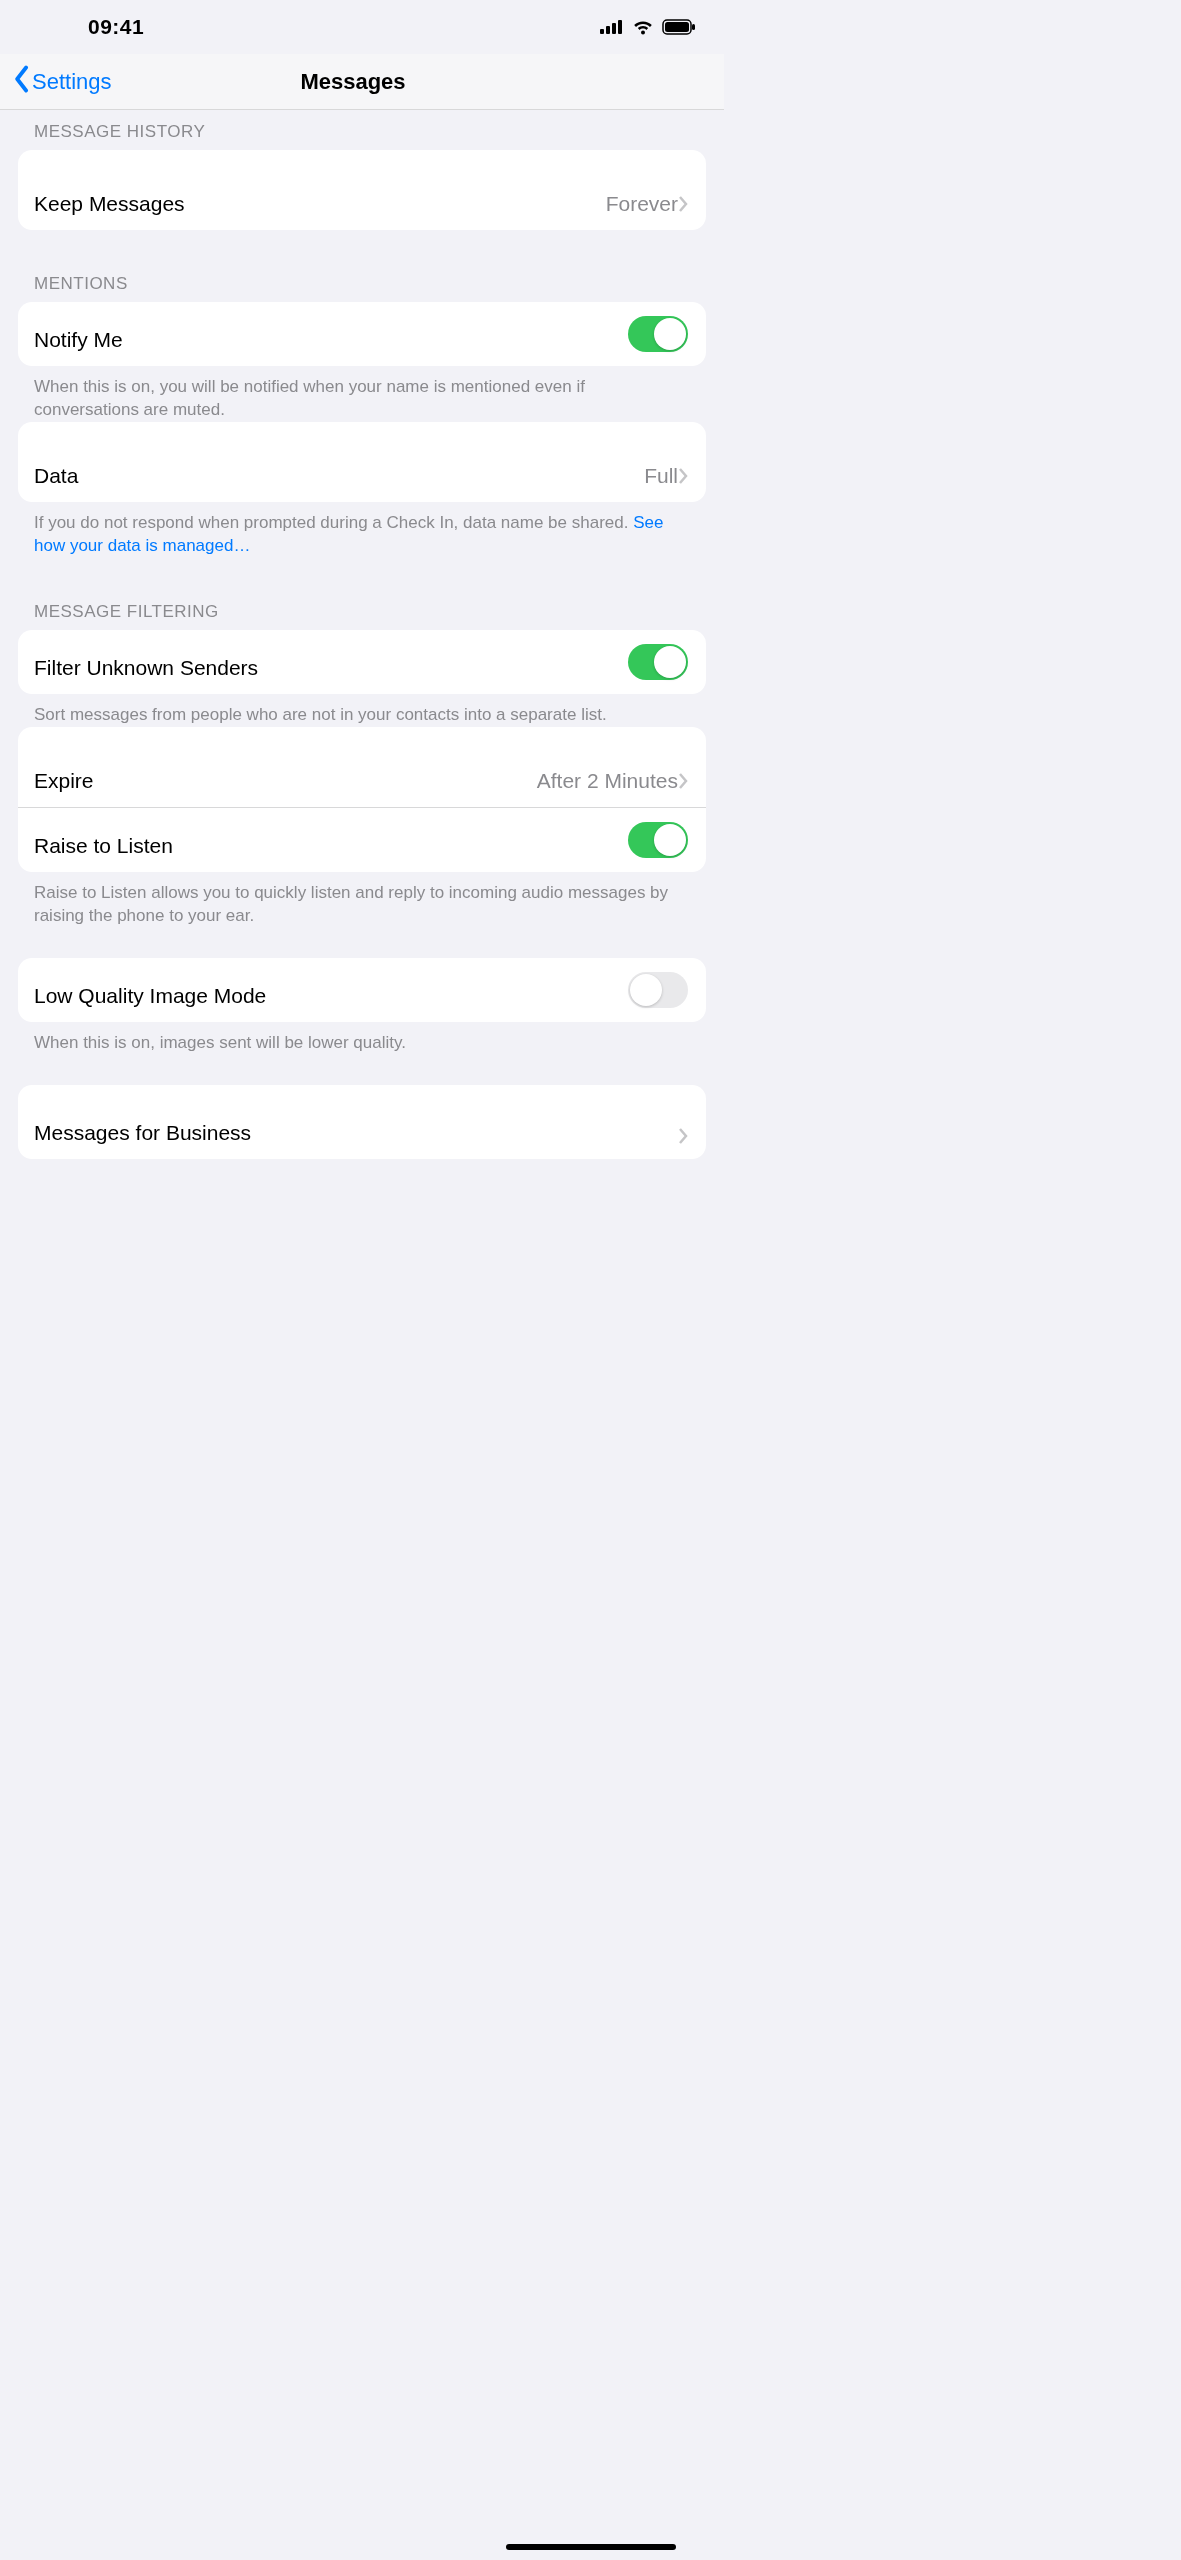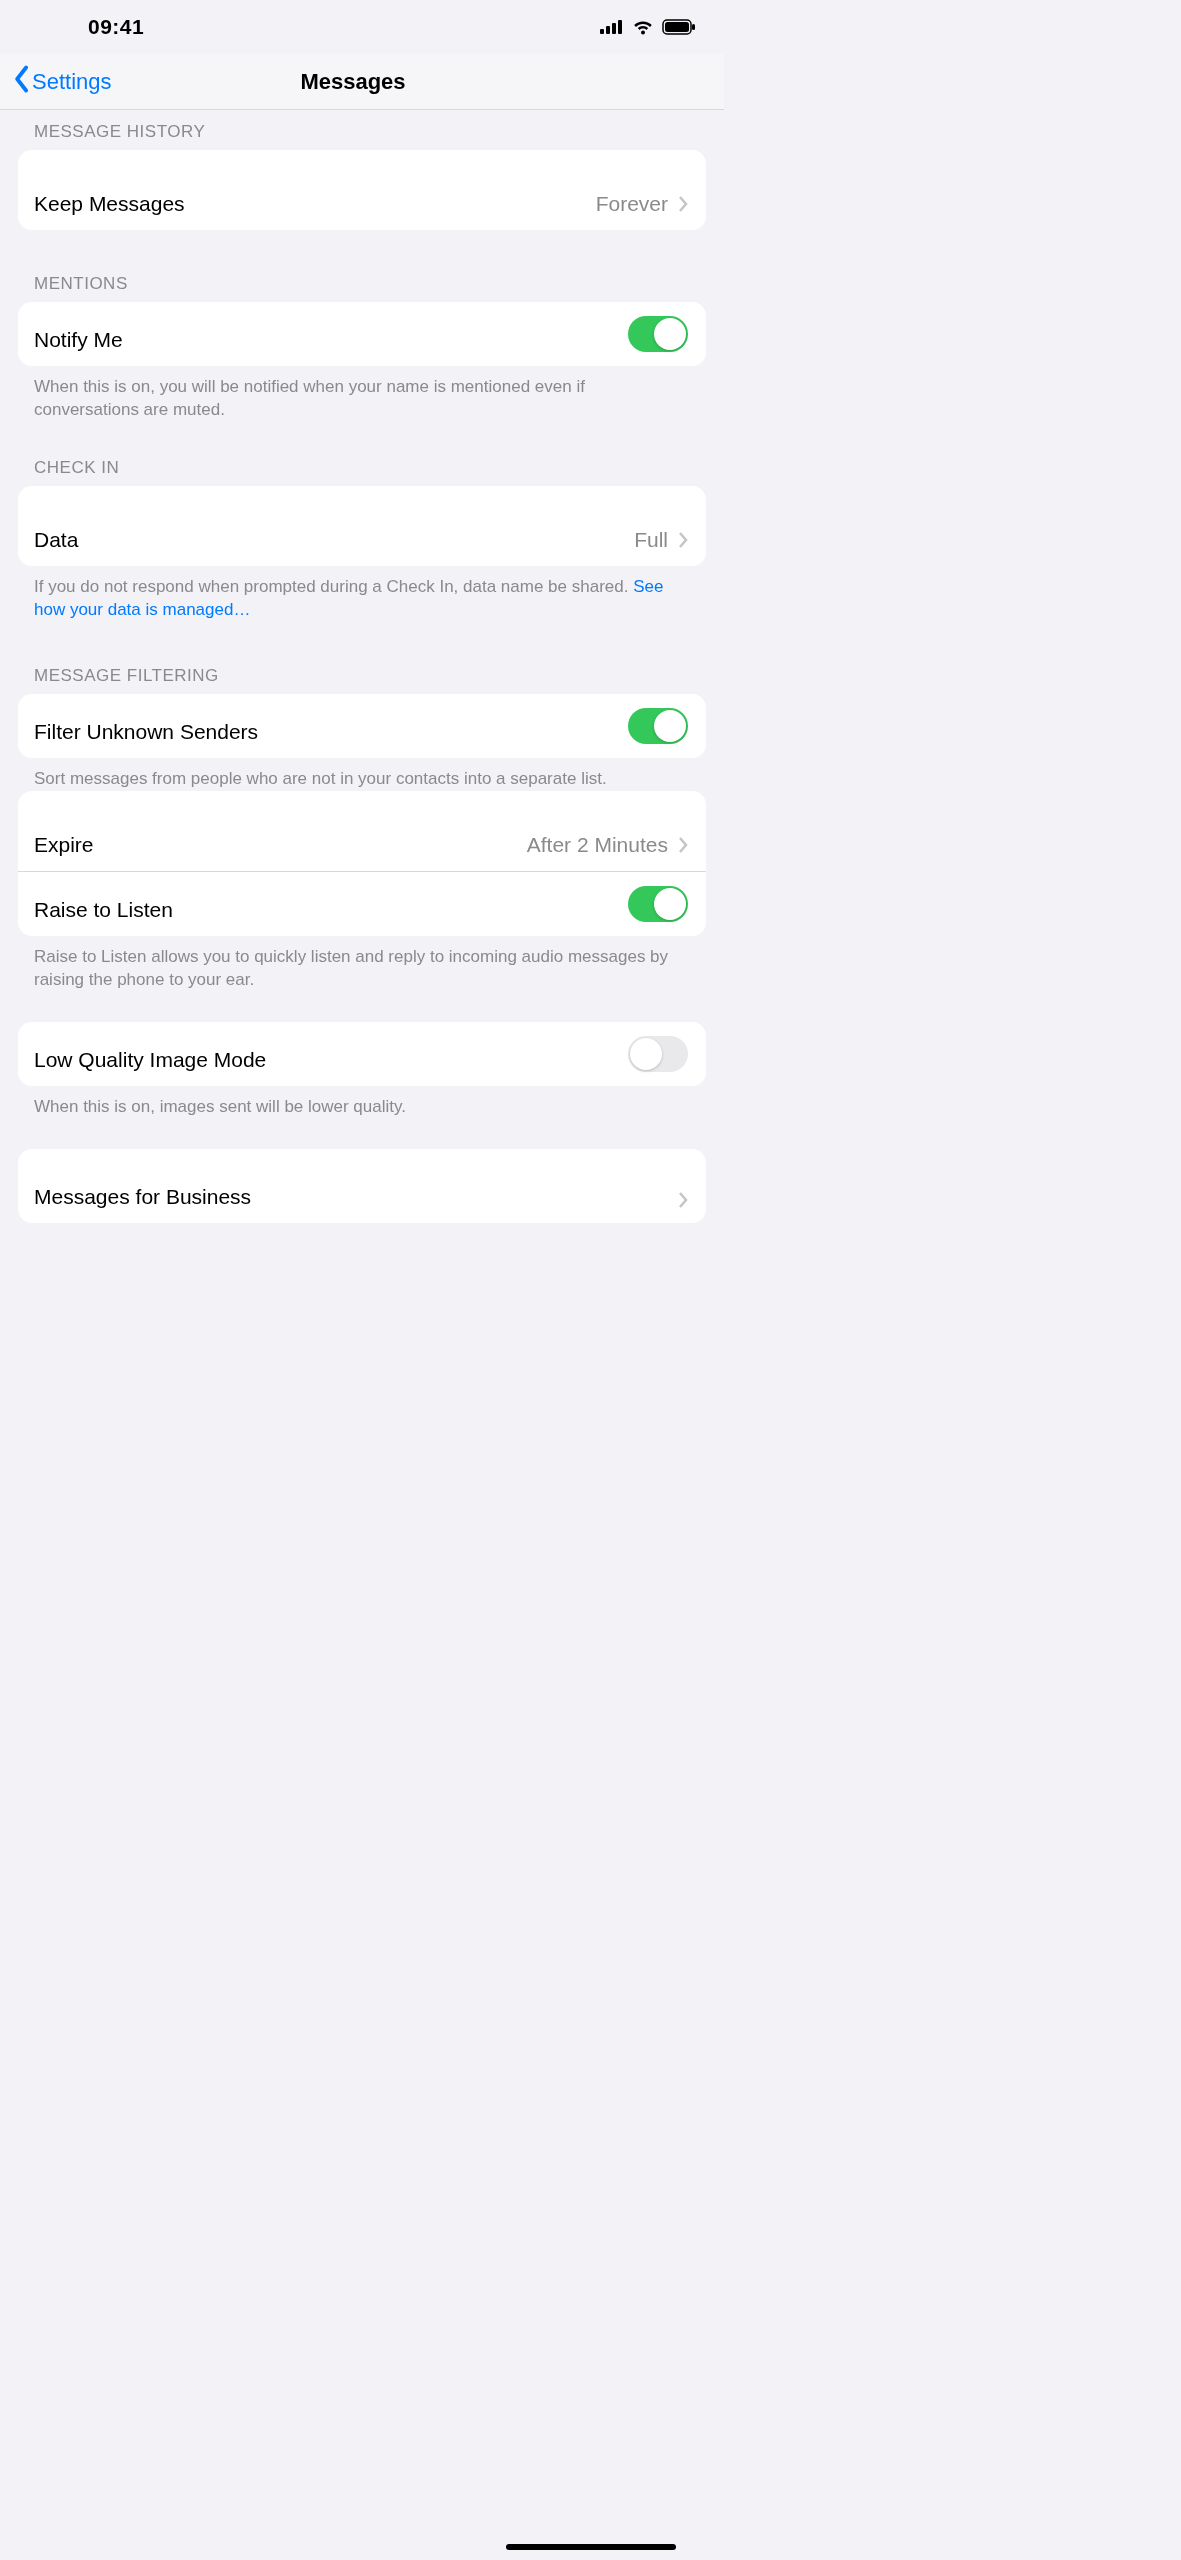--- a/index.html
+++ b/index.html
@@ -86,21 +86,20 @@
   }
   .row + .row { border-top: 1px solid rgba(60,60,67,0.2); }
 
   .row-label {
     font-size: 21px;
     color: #000;
   }
   .row-right {
     display: flex;
     align-items: center;
-    gap: 10px;
     margin-top: 28px;
   }
   .row-detail {
     font-size: 21px;
     color: #8a8a8e;
   }
   .chevron svg { width: 10px; height: 18px; display: block; }
   .chevron path { stroke: #c5c5c7; stroke-width: 2.5; fill: none; }
 
   .footer {
@@ -214,21 +213,20 @@
 
   <div class="section-header mt">MENTIONS</div>
   <div class="group">
     <div class="row">
       <div class="row-label">Notify Me</div>
       <div class="switch on"></div>
     </div>
   </div>
   <div class="footer">When this is on, you will be notified when your name is mentioned even if conversations are muted.</div>
 
-  <div class="section-header mt" style="margin-top:30px">CHECK IN</div>
   <div class="group">
     <div class="row">
       <div class="row-label">Data</div>
       <div class="row-right">
         <div class="row-detail">Full</div>
         <span class="chevron">
             <svg viewBox="0 0 10 18">
               <path d="M2 2 L8 9 L2 16"></path>
             </svg>
           </span>

